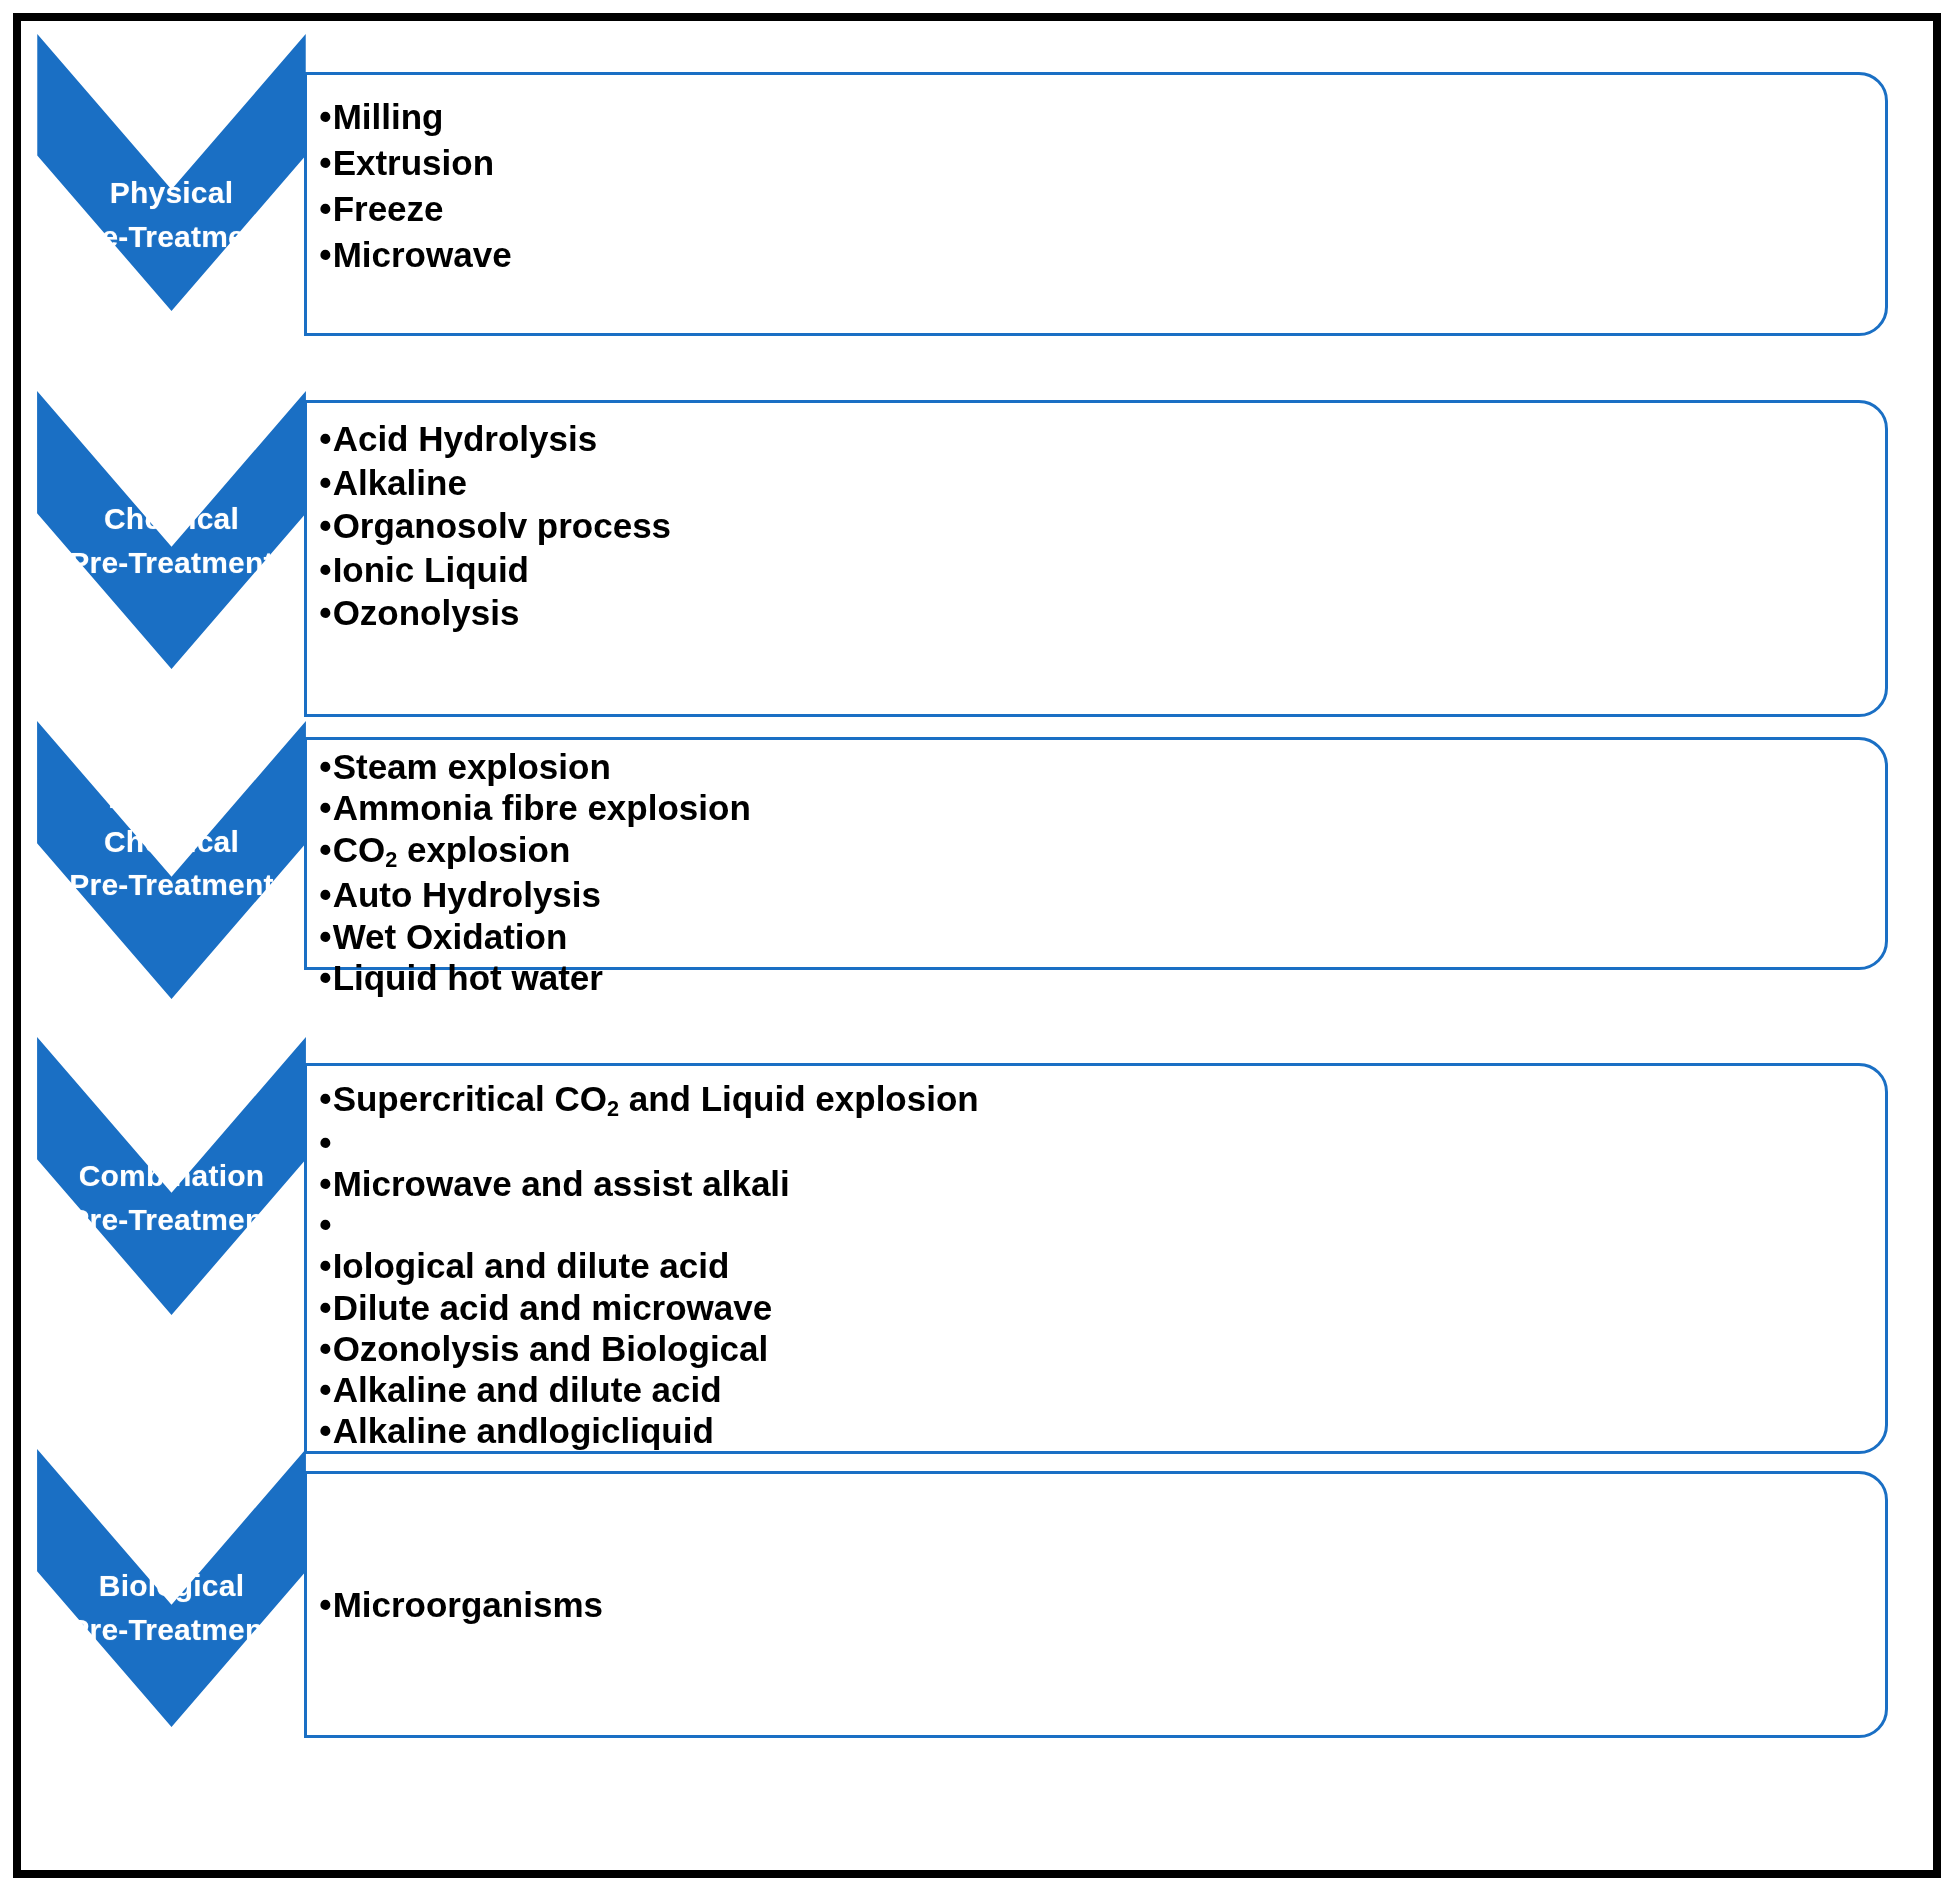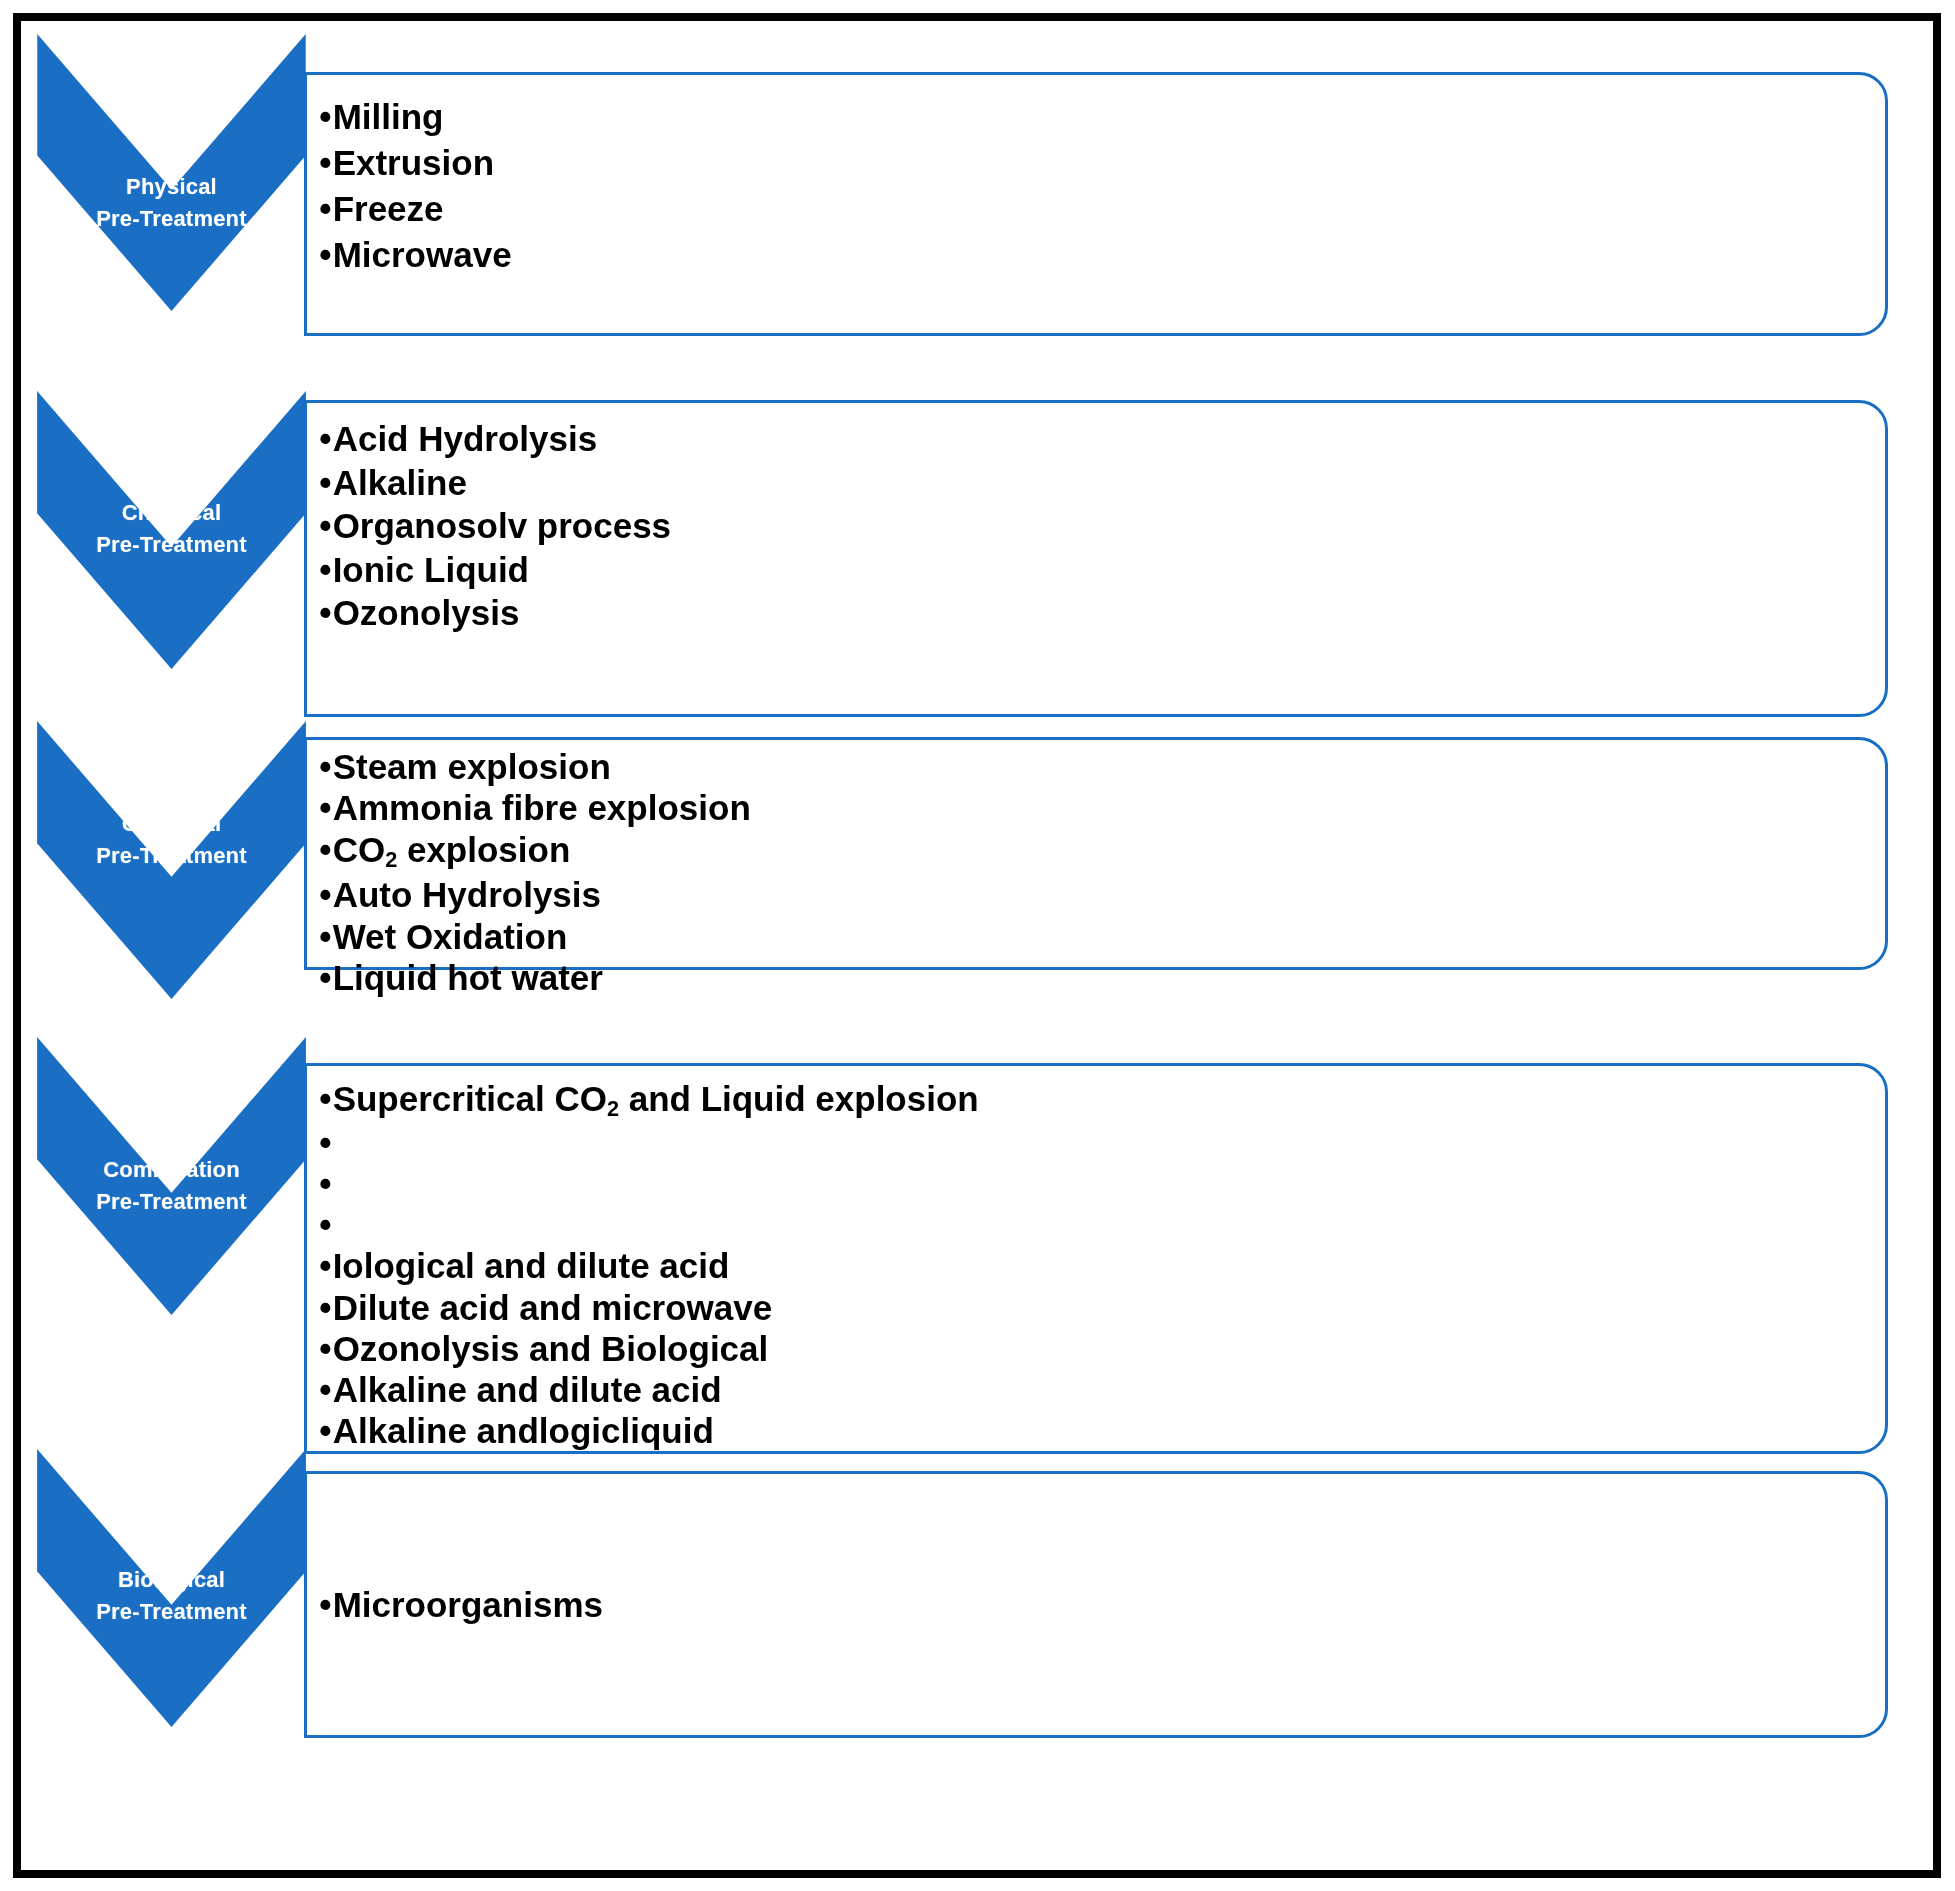--- a/index.html
+++ b/index.html
@@ -79,21 +79,21 @@
     font-size: 0.62em;
     vertical-align: -0.22em;
   }
 
   
   .chev-label {
     position: absolute;
     text-align: center;
     color: #ffffff;
     font-weight: bold;
-    font-size: 22px;
+    font-size: 30px;
     line-height: 1.45;
     letter-spacing: 0.2px;
     pointer-events: none;
     text-shadow: 0 0 1.2px rgba(255,255,255,0.35);
   }
   .chev-label .ln { display: block; white-space: nowrap; }
 </style>
 </head>
 <body>
 
@@ -213,20 +213,21 @@
         <div class="box-inner" style="padding-top: 14.6px;">
           <div class="bullet-row">
             <span class="bullet-dot">•</span>
             <span class="bullet-text"><span>Supercritical CO</span><sub>2</sub><span> and Liquid explosion</span></span>
           </div>
           <div class="bullet-row" style="margin-top: 6.1px;">
             <span class="bullet-dot">•</span>
           </div>
           <div class="bullet-row" style="margin-top: 6.1px;">
             <span class="bullet-dot">•</span>
+            <span class="bullet-text">Microwave and assist alkali</span>
           </div>
           <div class="bullet-row" style="margin-top: 6.1px;">
             <span class="bullet-dot">•</span>
           </div>
           <div class="bullet-row" style="margin-top: 6.1px;">
             <span class="bullet-dot">•</span>
             <span class="bullet-text">Iological and dilute acid</span>
           </div>
           <div class="bullet-row" style="margin-top: 6.1px;">
             <span class="bullet-dot">•</span>

